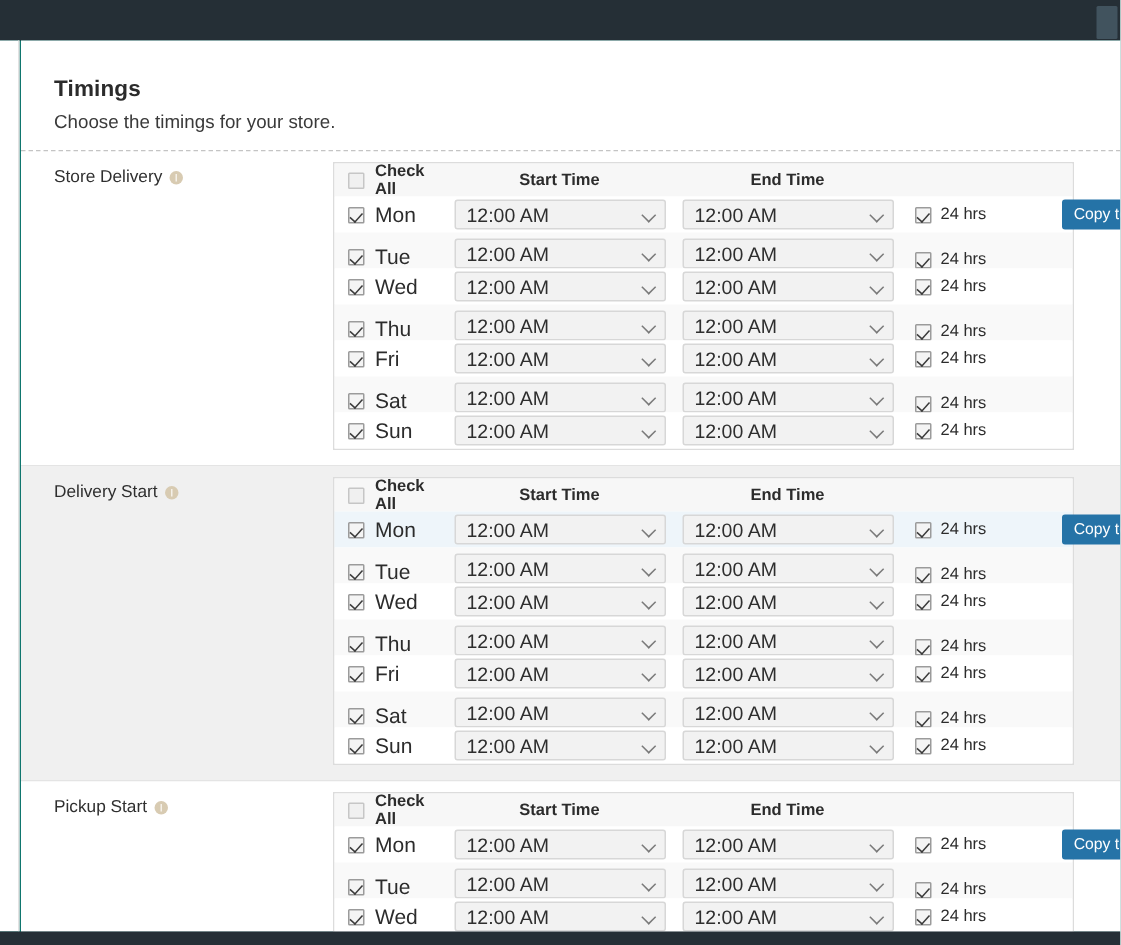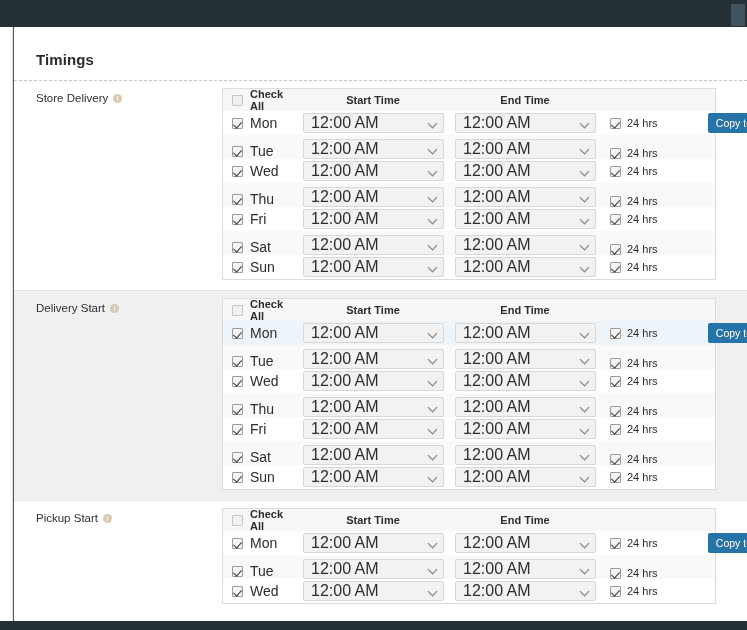--- a/index.html
+++ b/index.html
@@ -132,21 +132,21 @@
   }
   .c-head-start { width: 152px; }
   .c-head-end { width: 152px; }
 
   .sel {
     width: 141px; height: 20px;
     border: 1px solid #d7d7d7; background: #f2f2f2;
     border-radius: 2px;
     display: flex; align-items: center; justify-content: space-between;
     padding: 0 6px 0 7px;
-    font-size: 16px; color: #2e2e2e;
+    font-size: 13px; color: #2e2e2e;
   }
   .chev {
     width: 8px; height: 8px; position: relative; flex: none;
   }
   .chev::before {
     content: ""; position: absolute; left: 0; top: 1px;
     width: 6px; height: 6px;
     border: solid #7a7a7a; border-width: 0 1.3px 1.3px 0;
     transform: rotate(45deg);
   }
@@ -174,20 +174,21 @@
   <div class="topbar">
     <div class="topbar-widget"></div>
   </div>
 
   <div class="left-rail"></div>
 
   <div class="content">
 
     <div class="page-head">
       <div class="page-title">Timings</div>
+      <div class="page-sub">Choose the timings for your store.</div>
     </div>
     <div class="dash-sep"></div>
 
     <div id="sections-host">
         <div class="section plain">
           <div class="sec-label">
             <span>Store Delivery</span>
             <span class="info-icon"></span>
           </div>
           <div class="sched-wrap">

